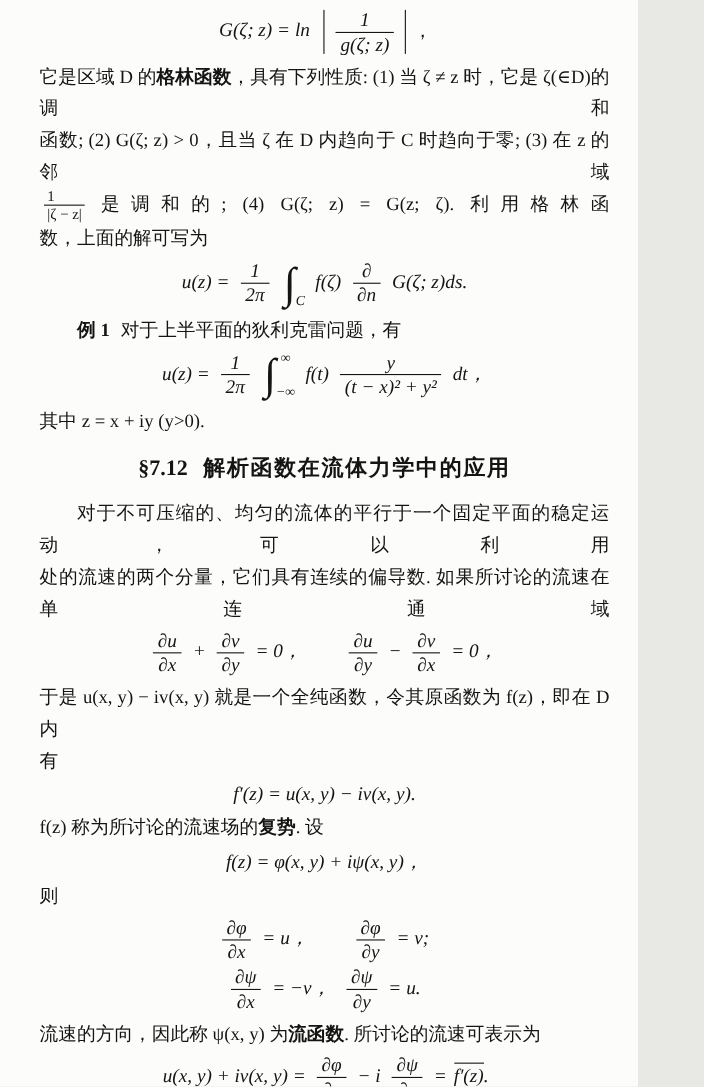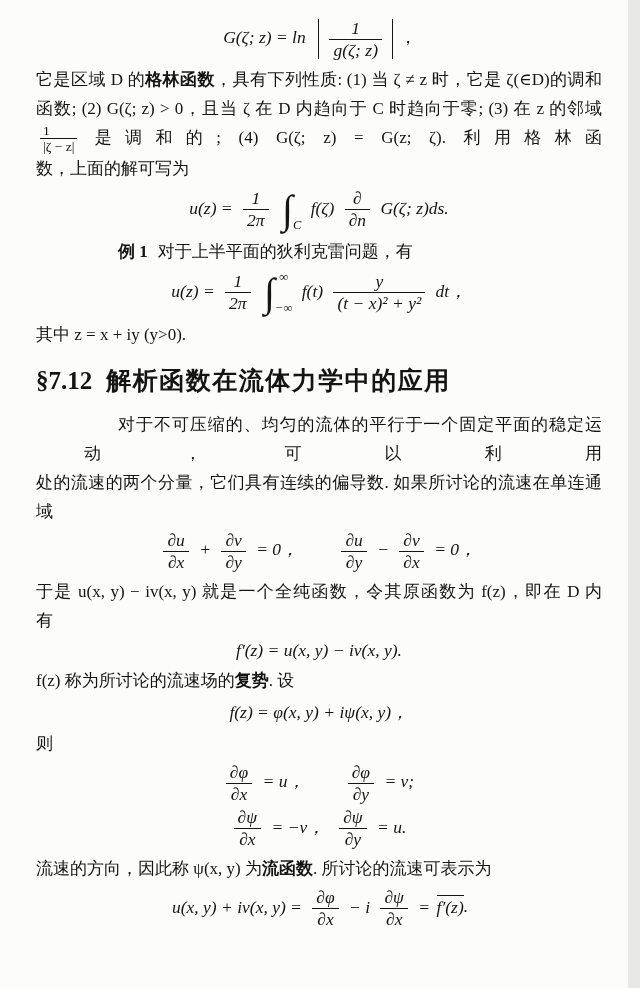--- a/index.html
+++ b/index.html
@@ -1,30 +1,30 @@
 <!DOCTYPE html>
 <html><head>
 <meta charset="utf-8">
 <style>
   html,body { margin:0; padding:0; background:#e8e8e5; }
   .page {
     position:relative;
-    width:628px; height:988px;
+    width:580px; height:988px;
     box-sizing:border-box;
     margin:0;
     background:#fcfcfa;
-    padding:14px 26px 0 36px;
+    padding:4px 26px 0 36px;
     font-family:"Liberation Serif","DejaVu Serif",serif;
     color:#141414;
     font-size:17px;
     overflow:hidden;
   }
   .tline { line-height:29px; }
   .jl { text-align:justify; text-align-last:justify; }
-  .indent { text-indent:2em;margin-left:48px; }
+  .indent { text-indent:2em; }
   .bold { font-weight:bold; }
   .ex-label { font-weight:bold; margin-right:10px; }
 
   .formula { text-align:center; font-style:italic; font-size:17.5px; margin:5px 0; white-space:nowrap; }
   .formula .rm { font-style:normal; }
   .m { margin:0 2px; }
 
   .frac { display:inline-block; vertical-align:middle; text-align:center; margin:0 4px; line-height:1.08; }
   .frac .num { display:block; border-bottom:1.3px solid #141414; padding:0 4px 1px; }
   .frac .den { display:block; padding:1px 4px 0; }
@@ -35,21 +35,21 @@
 
   .vbar { display:inline-block; width:1.4px; height:40px; background:#141414; vertical-align:middle; margin:0 6px; }
 
   .int { display:inline-flex; align-items:center; vertical-align:middle; margin:0 3px 0 5px; }
   .int .glyph { font-size:40px; line-height:0.85; font-style:normal; }
   .int .lims { display:inline-flex; flex-direction:column; justify-content:space-between; height:44px; font-size:12.5px; line-height:1; }
   .int .lims.single { justify-content:flex-end; }
 
   .conj { border-top:1.3px solid #141414; padding-top:1px; }
 
-  .heading { font-weight:bold; font-size:25px; margin:15px 0 13px; letter-spacing:1.5px; }
+  .heading { text-align:center; font-weight:bold; font-size:20px; margin:15px 0 13px; letter-spacing:1.5px; }
   .heading .hnum { margin-right:14px; letter-spacing:0; }
 
   .gap { display:inline-block; width:28px; }
 </style>
 </head>
 <body>
 
 <div class="page">
 
   <div class="formula">

